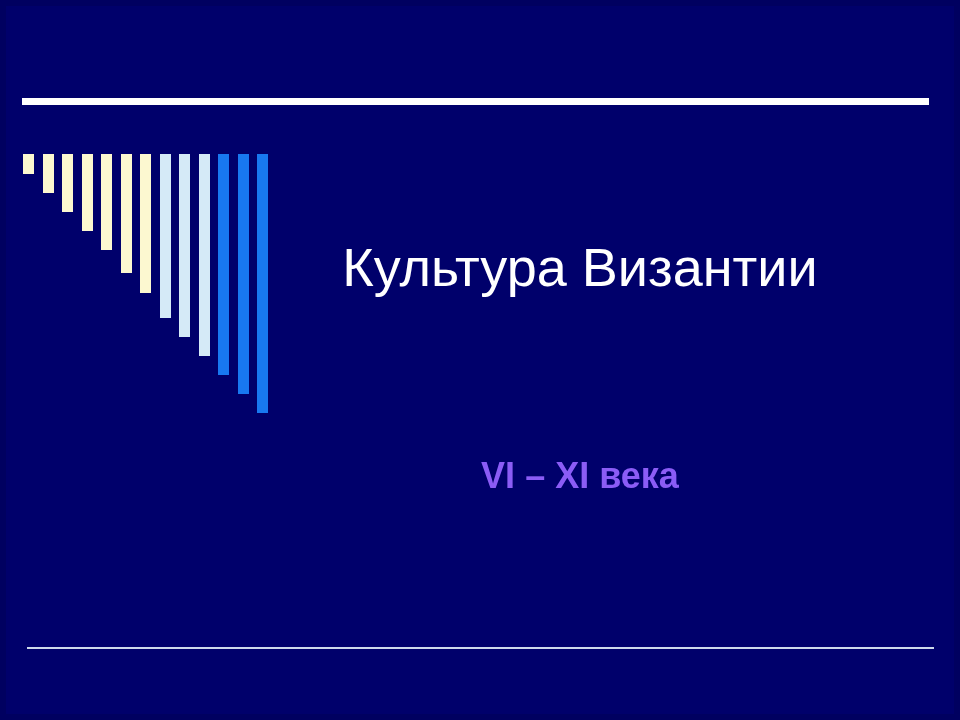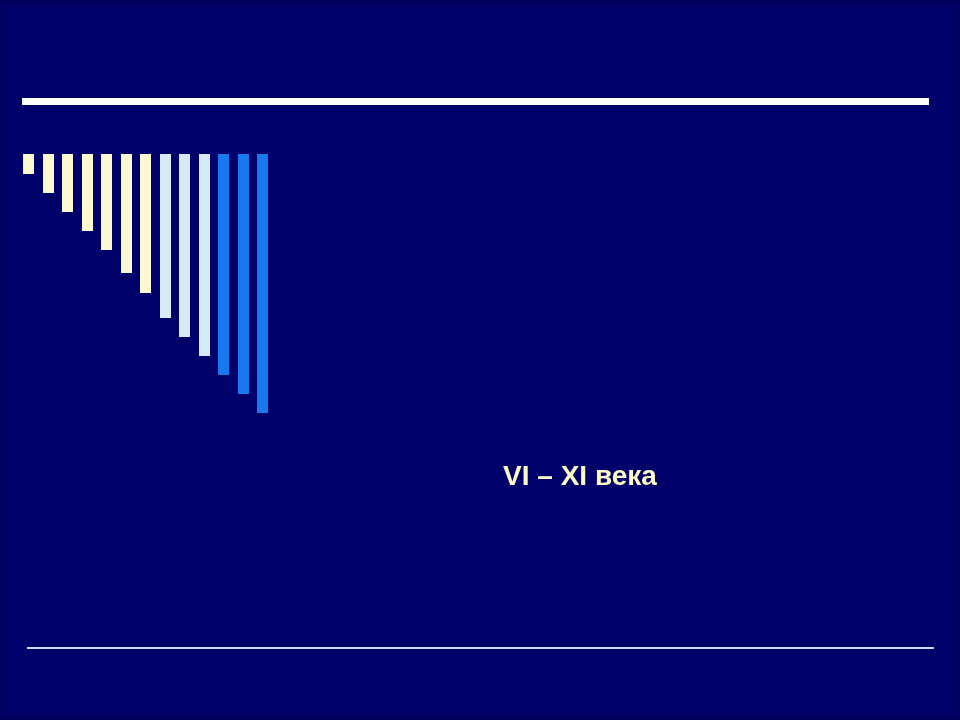--- a/index.html
+++ b/index.html
@@ -84,22 +84,22 @@
 
   #subtitle-block {
     position: absolute;
     left: 300px;
     top: 459px;
     width: 560px;
     text-align: center;
   }
 
   #subtitle-text {
-    color: #fef9c3;
-    font-size: 28px;
+    color: #8b5cf6;
+    font-size: 36px;
     font-weight: bold;
     line-height: 34px;
     white-space: nowrap;
   }
 </style>
 </head>
 <body>
 
 <div id="slide" style="background: rgb(0, 0, 107); width: 960px; height: 720px;">
 
@@ -116,20 +116,23 @@
       <div class="motif-bar" style="left: 121px; top: 154px; width: 11px; height: 119px; background: rgb(252, 248, 208);"></div>
       <div class="motif-bar" style="left: 140px; top: 154px; width: 11px; height: 139px; background: rgb(252, 248, 208);"></div>
       <div class="motif-bar" style="left: 160px; top: 154px; width: 11px; height: 164px; background: rgb(213, 234, 247);"></div>
       <div class="motif-bar" style="left: 179px; top: 154px; width: 11px; height: 183px; background: rgb(213, 234, 247);"></div>
       <div class="motif-bar" style="left: 199px; top: 154px; width: 11px; height: 202px; background: rgb(213, 234, 247);"></div>
       <div class="motif-bar" style="left: 218px; top: 154px; width: 11px; height: 221px; background: rgb(24, 120, 240);"></div>
       <div class="motif-bar" style="left: 238px; top: 154px; width: 11px; height: 240px; background: rgb(24, 120, 240);"></div>
       <div class="motif-bar" style="left: 257px; top: 154px; width: 11px; height: 259px; background: rgb(24, 120, 240);"></div>
     </div>
 
+  <div id="title-block">
+    <div id="title-text">Культура Византии</div>
+  </div>
 
   <div id="subtitle-block">
     <div id="subtitle-text">VI – XI века</div>
   </div>
 
   <div id="bottom-rule" style="left: 27px; top: 647px; width: 907px; height: 2px; background: rgb(205, 216, 234);"></div>
 
 </div>
 
 </body></html>

